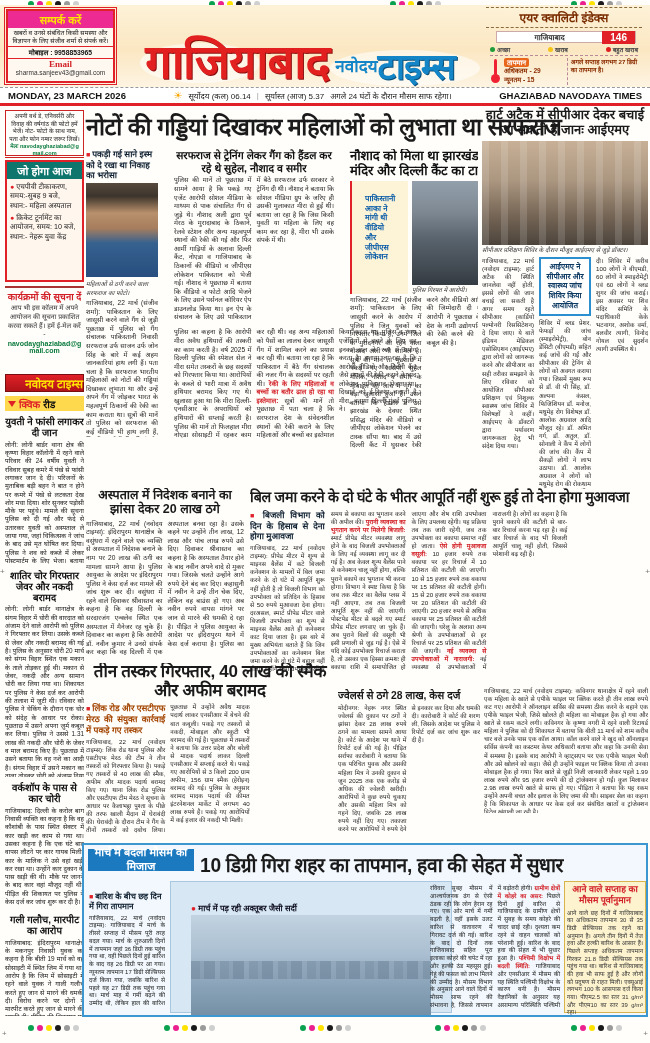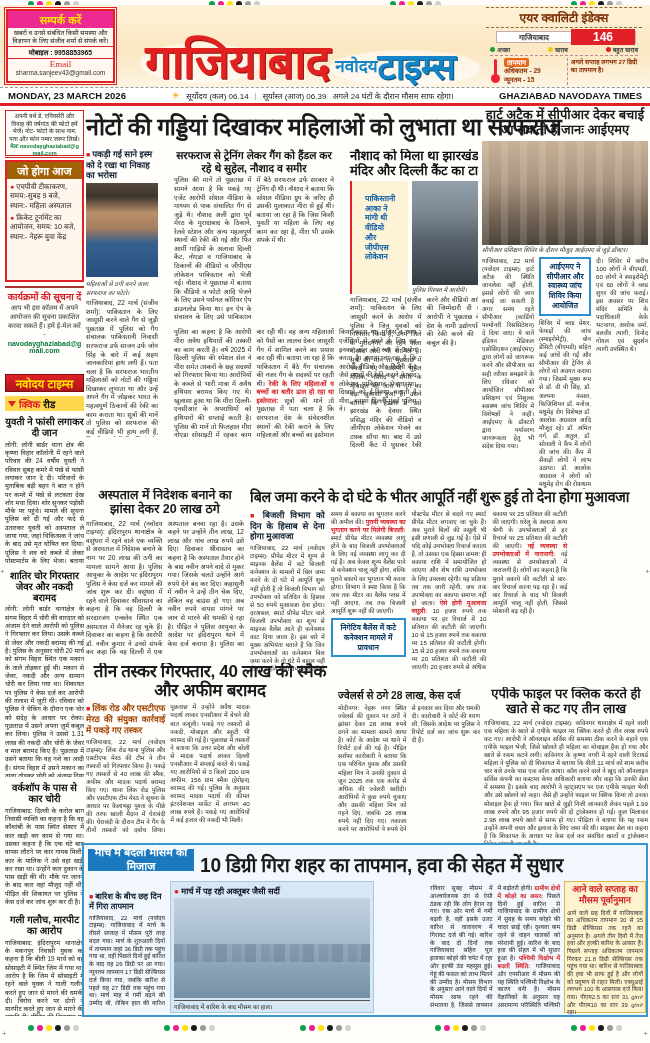--- a/index.html
+++ b/index.html
@@ -12,32 +12,32 @@
   .dot{width:6px;height:6px;border-radius:50%}
   .d1{background:#0aa14f}.d2{background:#ec1f8f}.d3{background:#ffe200}.d4{background:#1a1a1a}.d5{background:#9a9a9a}.d6{background:#cfcfcf}
   .cropmark{position:absolute;color:#777;font-size:8px;line-height:1}
   
   .header{position:absolute;left:0;top:5px;width:650px;height:82px;background:linear-gradient(180deg,#fdf2d8 0%,#fbe7c2 55%,#fdf4e2 100%)}
   .cloud{position:absolute;border-radius:50%;background:rgba(255,255,255,.55)}
   .contact{position:absolute;left:6px;top:4px;width:109px;height:74px;background:#fff8f0;border:2px solid #e02128;outline:1px solid #e02128;outline-offset:1px;text-align:center;overflow:hidden}
   .contact-title{background:#ec2a91;color:#ffe400;font-weight:700;font-size:11px;padding:1px 0}
   .contact-body{font-size:6.4px;line-height:1.25;padding:1px 2px;color:#222}
   .contact-mob{font-size:6.8px;font-weight:700;border-top:1px solid #e02128;border-bottom:1px solid #e02128;padding:1px 0;color:#111}
-  .contact-em{color:#d21f26;font-weight:400;font-size:9px;font-family:"Liberation Serif",serif}
+  .contact-em{color:#d21f26;font-weight:700;font-size:9px;font-family:"Liberation Serif",serif}
   .contact-em2{font-size:6.5px;color:#333}
   .mast{position:absolute;left:120px;top:6px;width:360px;height:72px;display:flex;align-items:flex-end;justify-content:center;gap:6px}
   .mast-red{color:#e1201f;font-size:47px;font-weight:800;letter-spacing:-1px;line-height:.9;text-shadow:1px 1px 0 #8a1010}
   .mast-blue{display:flex;flex-direction:row;align-items:center;line-height:.85}
   .mast-blue-top{color:#1486c8;font-weight:800;font-size:17px}
   .mast-blue-bot{color:#1486c8;font-weight:800;font-size:36px;letter-spacing:-1px;text-shadow:1px 1px 0 #0c4f79}
   .aqi{position:absolute;right:4px;top:2px;width:164px;height:78px;font-size:6.5px}
   .aqi-title{border-top:1px dashed #8a6a3a;border-bottom:1px dashed #8a6a3a;color:#7a2c00;font-weight:700;text-align:center;font-size:12px;padding:1px 0;margin:0 4px}
   .aqi-cityrow{display:flex;align-items:center;margin:3px 10px 0 14px;background:#fff;border:1px solid #caa;height:12px}
   .aqi-city{flex:1;text-align:center;font-size:7.5px;color:#333;font-weight:700}
-  .aqi-val{background:#e01f26;color:#fff;font-weight:800;font-size:12px;padding:1px 22px}
+  .aqi-val{background:#e01f26;color:#fff;font-weight:800;font-size:10px;padding:1px 8px}
   .aqi-leg{display:flex;justify-content:space-between;margin:2px 8px;border-bottom:1px dashed #b89}
   .aqi-leg span{display:flex;align-items:center;gap:2px;color:#444;font-size:6.3px;padding-bottom:1px}
   .ldot{width:5px;height:5px;border-radius:50%;display:inline-block}
   .weatherbox{display:flex;margin:1px 6px;align-items:stretch}
   .thermo{width:14px;position:relative;margin-right:2px}
   .thermo i{position:absolute;left:6px;top:1px;width:3px;height:16px;background:#e23;border-radius:2px;display:block}
   .thermo b{position:absolute;left:3px;bottom:2px;width:9px;height:9px;background:#e23;border-radius:50%;display:block}
   .temp-col{flex:1}
   .temp-title{color:#fff;background:#e8651a;display:inline-block;font-weight:700;font-size:6.8px;padding:0 3px;border-radius:2px}
   .temp-line{color:#8a2c00;font-weight:700;font-size:6.6px;line-height:1.35}
@@ -59,28 +59,28 @@
   .red-lead{color:#d21f26;font-weight:700}
   .bullet-sub{font-weight:800;color:#123;font-size:8.6px;line-height:1.25}
   .bullet-sub::before{content:"■ ";color:#e02128;font-size:7px}
   .caption{font-size:6.2px;color:#333;font-style:italic}
   
   .sidebar{left:5px;top:3px;width:79px;height:906px;overflow:hidden}
   .sb-block{margin-bottom:4px}
   .submitbox{border:1px solid #c22;outline:1px solid #c22;outline-offset:1px;padding:2px;text-align:center;font-size:6px;line-height:1.25;color:#222;height:46px;overflow:hidden}
   .submit-email{color:#0a7a3c;font-weight:700;font-size:5.6px;word-break:break-all}
   .todaybox{border:2px solid #e02128;background:#fff6ee;height:122px;overflow:hidden}
-  .today-title{background:#a16207;color:#fff;font-weight:800;text-align:center;font-size:11px;padding:1px 0}
+  .today-title{background:#0f766e;color:#fff;font-weight:800;text-align:center;font-size:11px;padding:1px 0}
   .today-item{font-size:7.2px;line-height:1.3;padding:3px 3px 0 3px;color:#222}
   .today-item::before{content:"● ";color:#e02128;font-size:7px}
   .noticebox{text-align:center;height:84px;overflow:hidden;border-top:2px solid #a33;padding-top:2px}
   .notice-title{color:#d21f26;font-weight:800;font-size:9.5px}
   .notice-body{font-size:6.8px;line-height:1.3;color:#333;padding:1px 2px}
   .notice-email{color:#0a7a3c;font-weight:700;font-size:7px;word-break:break-all}
-  .sb-logo{background:linear-gradient(180deg,#e02128,#b01318);color:#ffe400;font-weight:800;text-align:center;font-size:11.5px;border:1px solid #7a0d10;padding:1px 0;height:18px}
+  .sb-logo{background:linear-gradient(180deg,#e02128,#b01318);color:#ffe400;font-weight:800;text-align:right;font-size:11.5px;border:1px solid #7a0d10;padding:1px 0;height:18px}
   .quicktab{background:#ffd94d;display:flex;align-items:center;gap:3px;padding:1px 3px;height:15px}
   .quicktab .tri{width:0;height:0;border-left:4px solid transparent;border-right:4px solid transparent;border-top:6px solid #e02128}
   .qt1{color:#e02128;font-weight:800;font-size:10px}
   .qt2{color:#111;font-weight:800;font-size:10px}
   .qr-title{font-weight:800;font-size:9.8px;text-align:center;line-height:1.1;color:#111;margin:2px 0}
   .qr-body{font-size:6.4px;line-height:1.3;text-align:justify;color:#222;overflow:hidden}
   
   .s1-head{left:86px;top:2px;width:402px;height:34px;font-size:24px;font-weight:800;white-space:nowrap;letter-spacing:-.5px;transform:scaleX(.97);transform-origin:left}
   .s1cols{left:86px;top:42px;width:392px;height:340px;display:flex;gap:16px;overflow:hidden}
   .colA{width:72px;flex:none}
@@ -115,21 +115,21 @@
   .jew{left:338px;top:580px;width:142px;height:156px;overflow:hidden}
   .jew-head{font-weight:800;font-size:11px;white-space:nowrap;transform:scaleX(.94);transform-origin:left;margin-bottom:2px}
   
   .apk{left:484px;top:580px;width:164px;height:156px;overflow:hidden}
   .apk-head{font-weight:800;font-size:13px;text-align:center;line-height:1.15;margin-bottom:2px}
   
   .wx{left:82px;top:736px;width:566px;height:174px;border:2px solid #3c96cf;background:#f2f8fd;overflow:hidden}
   .wx-tag{position:absolute;left:4px;top:4px;width:106px;height:22px;background:#1b79c0;color:#fff;font-weight:800;font-size:11px;text-align:center;line-height:1.25;display:flex;align-items:center;justify-content:center;padding:0 2px}
   .wx-head{position:absolute;left:116px;top:6px;width:446px;font-size:20px;font-weight:800;white-space:nowrap;letter-spacing:-.3px;transform:scaleX(.96);transform-origin:left}
   .wx-left{position:absolute;left:5px;top:47px;width:76px;height:122px}
-  .wx-photo-panel{position:absolute;left:86px;top:36px;width:204px;height:132px;background:#d7e7f4;border:1px solid #a9c8e0;padding:3px}
+  .wx-photo-panel{position:absolute;left:86px;top:36px;width:282px;height:132px;background:#d7e7f4;border:1px solid #a9c8e0;padding:20px}
   .wx-ph-head{font-weight:800;font-size:8.2px;color:#112}
   .wx-ph-head::before{content:"● ";color:#e01f26}
   .photoCity{width:100%;height:100px;background:linear-gradient(180deg,#c2d2e0 0%,#a9bed0 40%,#8aa3b8 70%,#7590a6 100%);position:relative;margin:2px 0}
   .photoCity::after{content:"";position:absolute;left:0;right:0;top:46%;height:18px;background:repeating-linear-gradient(90deg,#6d8398 0 9px,#7e93a8 9px 13px,#647a90 13px 24px,#869bb0 24px 29px);opacity:.55}
   .wx-caption{font-size:6.2px;color:#222;border-top:1px solid #555;padding-top:1px}
   .wx-mid{position:absolute;left:346px;top:40px;width:130px;height:128px}
   .wx-box{position:absolute;left:480px;top:36px;width:82px;height:132px;background:#fdf3cf;border:1px solid #d9b44a;padding:2px;text-align:center}
   .wx-box-title{color:#d21f26;font-weight:800;font-size:9px;line-height:1.2;margin-bottom:4px}
   .wx-box-body{font-size:5.9px;line-height:1.3;text-align:justify;color:#333}
 </style>
@@ -227,21 +227,21 @@
       </div>
     </div>
   </div>
 
   <div class="dateline">
     <span class="dl-date">MONDAY, 23 MARCH 2026</span>
     <span class="dl-mid">
       <span class="sun">☀</span>
       <span>सूर्योदय (कल)  06.14</span>
       <span class="dl-sep">|</span>
-      <span>सूर्यास्त (आज)  06.39</span>
+      <span>सूर्यास्त (आज)  5.37</span>
       <span>अगले 24 घंटों के दौरान मौसम साफ रहेगा।</span>
     </span>
     <span class="dl-paper">GHAZIABAD NAVODAYA TIMES</span>
   </div>
   <div class="redrule"></div>
 
   <div class="content">
 
     <div class="abs sidebar">
       <div class="sb-block submitbox">
@@ -332,21 +332,20 @@
       <div class="body-text cols2" style="height:142px">गाजियाबाद, 22 मार्च (नवोदय टाइम्स): इंदिरापुरम थानाक्षेत्र के वसुंधरा में रहने वाले एक व्यक्ति से अस्पताल में निदेशक बनाने के नाम पर 20 लाख की ठगी का मामला सामने आया है। पुलिस आयुक्त के आदेश पर इंदिरापुरम पुलिस ने केस दर्ज कर मामले की जांच शुरू कर दी। वसुंधरा में रहने वाले दिवाकर श्रीवास्तव का कहना है कि वह दिल्ली के सरदारजंग एन्क्लेव स्थित एक अस्पताल में मैनेजर रह चुके हैं। दिवाकर का कहना है कि आरोपी डॉ. नवीन कुमार ने उनसे संपर्क कर कहा कि वह दिल्ली में एक अस्पताल बनवा रहा है। उसके कहने पर उन्होंने तीन लाख, 12 लाख और पांच लाख रुपये उसे दिए। दिवाकर श्रीवास्तव का कहना है कि अस्पताल तैयार होने के बाद नवीन अपने वादे से मुकर गया। जिसके चलते उन्होंने आगे रुपये देने बंद कर दिए। कहासुनी में नवीन ने उन्हें तीन चेक दिए, लेकिन वह बाउंस हो गए। अब नवीन रुपये वापस मांगने पर जान से मारने की धमकी दे रहा है। पीड़ित ने पुलिस आयुक्त के आदेश पर इंदिरापुरम थाने में केस दर्ज कराया है। पुलिस का कहना है कि केस दर्ज कर मामले की जांच की जा रही है।</div>
     </div>
 
     <div class="abs bill">
       <div class="bill-head">बिल जमा करने के दो घंटे के भीतर आपूर्ति नहीं शुरू हुई तो देना होगा मुआवजा</div>
       <div class="body-text cols5 bill-body" style="font-size:6.2px">
         <span class="bullet-sub" style="display:block;margin-bottom:2px">बिजली विभाग को दिन के हिसाब से देना होगा मुआवजा</span>
         <span>गाजियाबाद, 22 मार्च (नवोदय टाइम्स): प्रीपेड मीटर में शून्य से माइनस बैलेंस में कटे बिजली कनेक्शन के मामलों में बिल जमा करने के दो घंटे में आपूर्ति शुरू नहीं होती है तो बिजली विभाग को उपभोक्ता को प्रतिदिन के हिसाब से 50 रुपये मुआवजा देना होगा। दरअसल, स्मार्ट प्रीपेड मीटर वाले बिजली उपभोक्ता का शून्य से माइनस बैलेंस आते ही कनेक्शन काट दिया जाता है। इस बारे में मुख्य अभियंता बताते हैं कि जिन उपभोक्ताओं का कनेक्शन बिल जमा करने के दो घंटे में बहाल नहीं होता, उन्होंने सभी उपभोक्ताओं से समय से बकाया का भुगतान करने की अपील की।</span>
         <span class="red-lead">पुरानी व्यवस्था का भुगतान करने पर मिलेगी बिजली:</span>
         <span>स्मार्ट प्रीपेड मीटर व्यवस्था लागू होने के बाद बिजली उपभोक्ताओं के लिए नई व्यवस्था लागू कर दी गई है। अब केवल शून्य बैलेंस पाने से कनेक्शन चालू नहीं होगा, बल्कि पुराने बकाये का भुगतान भी करना होगा। विभाग ने स्पष्ट किया है कि जब तक मीटर का बैलेंस प्लस में नहीं आएगा, तब तक बिजली आपूर्ति शुरू नहीं की जाएगी।</span>
-        <span class="bluebox" style="display:block">निगेटिव बैलेंस में कटे कनेक्शन मामले में प्रावधान</span>
         <span>पोस्टपेड मीटर से बदले गए स्मार्ट प्रीपेड मीटर लगवाए जा चुके हैं। अब पुराने बिलों की वसूली भी इसी प्रणाली से जुड़ गई है। ऐसे में यदि कोई उपभोक्ता रिचार्ज कराता है, तो उसका एक हिस्सा क्रमशः ही बकाया राशि में समायोजित हो जाएगा और शेष राशि उपभोक्ता के लिए उपलब्ध रहेगी। यह प्रक्रिया तब तक जारी रहेगी, जब तक उपभोक्ता का बकाया समाप्त नहीं हो जाता।</span>
         <span class="red-lead">ऐसे होगी मुआवजा वसूली:</span>
         <span>10 हजार रुपये तक बकाया पर हर रिचार्ज में 10 प्रतिशत की कटौती की जाएगी। 10 से 15 हजार रुपये तक बकाया पर 15 प्रतिशत की कटौती होगी। 15 से 20 हजार रुपये तक बकाया पर 20 प्रतिशत की कटौती की जाएगी। 20 हजार रुपये से अधिक बकाया पर 25 प्रतिशत की कटौती की जाएगी। घरेलू के अलावा अन्य श्रेणी के उपभोक्ताओं से हर रिचार्ज पर 25 प्रतिशत की कटौती की जाएगी।</span>
         <span class="red-lead">नई व्यवस्था से उपभोक्ताओं में नाराजगी:</span>
         <span>नई व्यवस्था से उपभोक्ताओं में नाराजगी है। लोगों का कहना है कि पुराने बकाये की कटौती से बार-बार रिचार्ज करना पड़ रहा है। कई बार रिचार्ज के बाद भी बिजली आपूर्ति चालू नहीं होती, जिससे परेशानी बढ़ रही है।</span>
       </div>
     </div>
 
     <div class="abs smack">
       <div class="smack-head">तीन तस्कर गिरफ्तार, 40 लाख की स्मैक और अफीम बरामद</div>
@@ -355,21 +354,20 @@
         <span>गाजियाबाद, 22 मार्च (नवोदय टाइम्स): लिंक रोड थाना पुलिस और एसटीएफ मेरठ की टीम ने तीन तस्करों को गिरफ्तार किया है। पकड़े गए तस्करों से 40 लाख की स्मैक, अफीम और मादक पदार्थ बरामद किए गए। थाना लिंक रोड पुलिस और एसटीएफ टीम मेरठ ने सूचना के आधार पर कैलाभट्ठा पुश्ता के पीछे की तरफ खाली मैदान में घेराबंदी की। घेराबंदी के दौरान टीम ने गैंग के तीनों तस्करों को दबोच लिया। पूछताछ में उन्होंने अवैध मादक पदार्थ लाकर एनसीआर में बेचने की बात कबूली। पकड़े गए तस्करों से नकदी, मोबाइल और स्कूटी भी बरामद की गई है। पूछताछ में तस्करों ने बताया कि उत्तर प्रदेश और बरेली से मादक पदार्थ लाकर दिल्ली एनसीआर में सप्लाई करते थे। पकड़े गए आरोपियों से 3 किलो 200 ग्राम अफीम, 156 ग्राम स्मैक (हेरोइन) बरामद की गई। पुलिस के अनुसार बरामद मादक पदार्थ की कीमत इंटरनेशनल मार्केट में लगभग 40 लाख रुपये है। पकड़े गए आरोपियों में कई हजार की नकदी भी मिली।</span>
       </div>
     </div>
 
     <div class="abs jew">
       <div class="jew-head">ज्वेलर्स से ठगे 28 लाख, केस दर्ज</div>
       <div class="body-text cols2" style="height:136px;font-size:6.2px">मोदीनगर: नेहरू नगर स्थित ज्वेलर्स की दुकान पर ठगों ने झांसा देकर 28 लाख रुपये ठगने का मामला सामने आया है। कोर्ट के आदेश पर थाने में रिपोर्ट दर्ज की गई है। पीड़ित सर्राफा कारोबारी ने बताया कि एक परिचित युवक और उसकी महिला मित्र ने उनकी दुकान से जून 2025 तक एक करोड़ से अधिक की ज्वेलरी खरीदी। आरोपियों ने कुछ रुपये चुकाए और उसकी महिला मित्र को गहने दिए, जबकि 28 लाख रुपये नहीं दिए गए। तकाजा करने पर आरोपियों ने रुपये देने से इनकार कर दिया और धमकी दी। कारोबारी ने कोर्ट की शरण ली, जिसके आदेश पर पुलिस ने रिपोर्ट दर्ज कर जांच शुरू कर दी है।</div>
     </div>
 
     <div class="abs apk">
-      <div class="apk-head">एपीके फाइल पर क्लिक करते ही खाते से कट गए तीन लाख</div>
       <div class="body-text" style="height:126px;overflow:hidden;font-size:6.2px">गाजियाबाद, 22 मार्च (नवोदय टाइम्स): कविनगर थानाक्षेत्र में रहने वाली एक महिला के खाते से एपीके फाइल पर क्लिक करते ही तीन लाख रुपये कट गए। आरोपी ने ऑनलाइन सर्विस की समस्या ठीक करने के बहाने एक एपीके फाइल भेजी, जिसे खोलते ही महिला का मोबाइल हैक हो गया और खाते से रकम कटने लगी। कविनगर के कृष्णा नगरी में रहने वाली रिटायर्ड महिला ने पुलिस को दी शिकायत में बताया कि बीती 11 मार्च को शाम करीब चार बजे उनके पास एक कॉल आया। कॉल करने वाले ने खुद को ऑनलाइन सर्विस कंपनी का कस्टमर केयर अधिकारी बताया और कहा कि उनकी सेवा में समस्या है। इसके बाद आरोपी ने व्हाट्सएप पर एक एपीके फाइल भेजी और उसे खोलने को कहा। जैसे ही उन्होंने फाइल पर क्लिक किया तो उनका मोबाइल हैक हो गया। फिर खाते से जुड़ी निजी जानकारी लेकर पहले 1.99 लाख रुपये और 95 हजार रुपये की दो ट्रांजेक्शन हो गईं। कुल मिलाकर 2.98 लाख रुपये खाते से साफ हो गए। पीड़िता ने बताया कि यह रकम उन्होंने अपनी बचत और इलाज के लिए जमा की थी। साइबर सेल का कहना है कि शिकायत के आधार पर केस दर्ज कर संबंधित खातों व ट्रांजेक्शन डिटेल खंगाली जा रही है।</div>
     </div>
 
     <div class="abs wx">
       <div class="wx-tag">मार्च में बदला मौसम का मिजाज</div>
       <div class="wx-head">10 डिग्री गिरा शहर का तापमान, हवा की सेहत में सुधार</div>
       <div class="wx-left">
         <div class="bullet-sub" style="font-size:8.2px">बारिश के बीच छह दिन में गिरा तापमान</div>
         <div class="body-text" style="height:92px;overflow:hidden;font-size:6px;margin-top:2px">गाजियाबाद, 22 मार्च (नवोदय टाइम्स): गाजियाबाद में मार्च के तीसरे सप्ताह में मौसम पूरी तरह बदल गया। मार्च के शुरुआती दिनों में तापमान जहां 36 डिग्री तक पहुंच गया था, वहीं पिछले दिनों हुई बारिश के बाद वह 26 डिग्री पर आ गया। न्यूनतम तापमान 17 डिग्री सेल्सियस दर्ज किया गया, जबकि बारिश से पहले यह 27 डिग्री तक पहुंच गया था। मार्च माह में गर्मी बढ़ने की उम्मीद थी, लेकिन हाल की बारिश और कोहरे ने जनवरी जैसा अहसास करा दिया।</div>
       </div>

